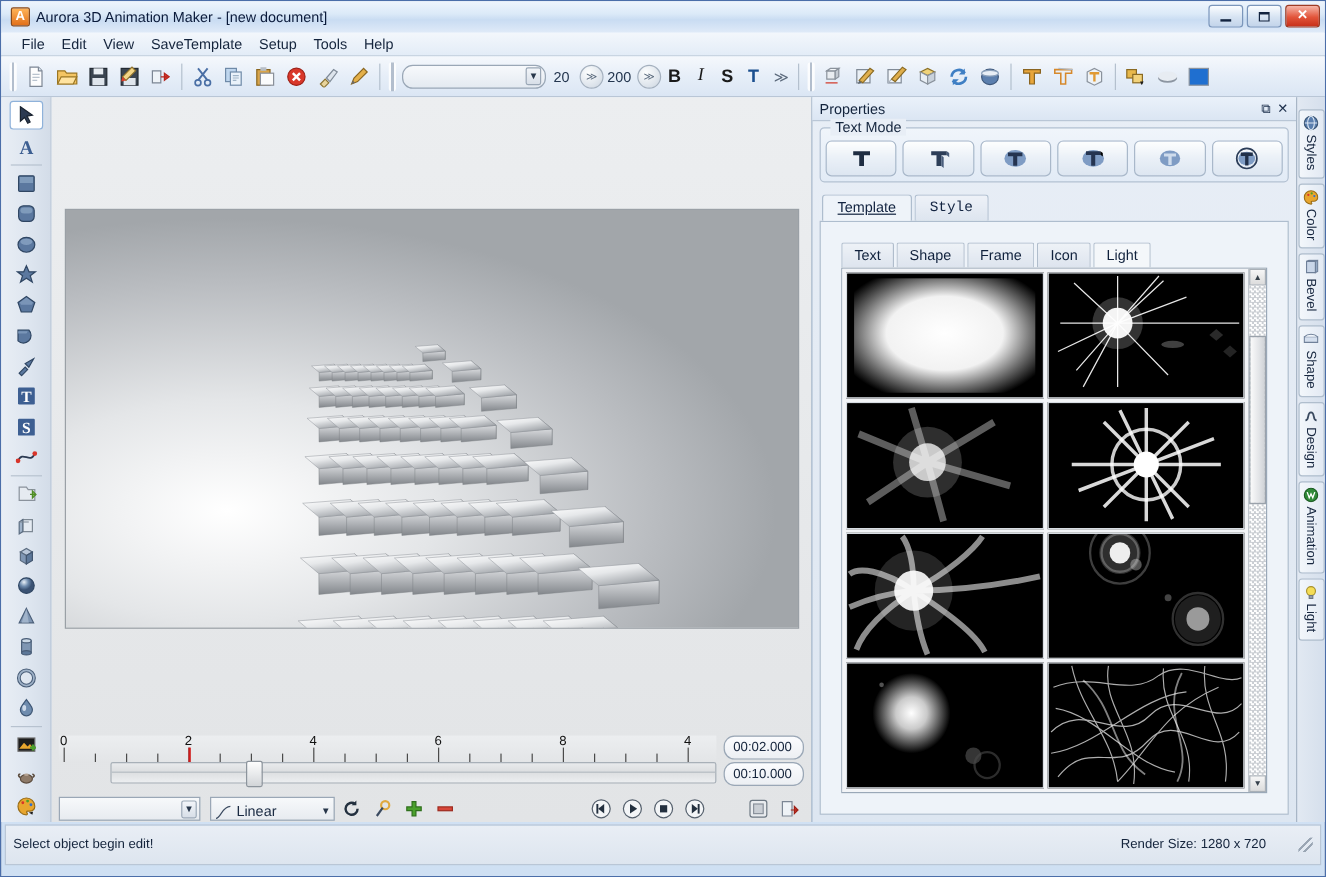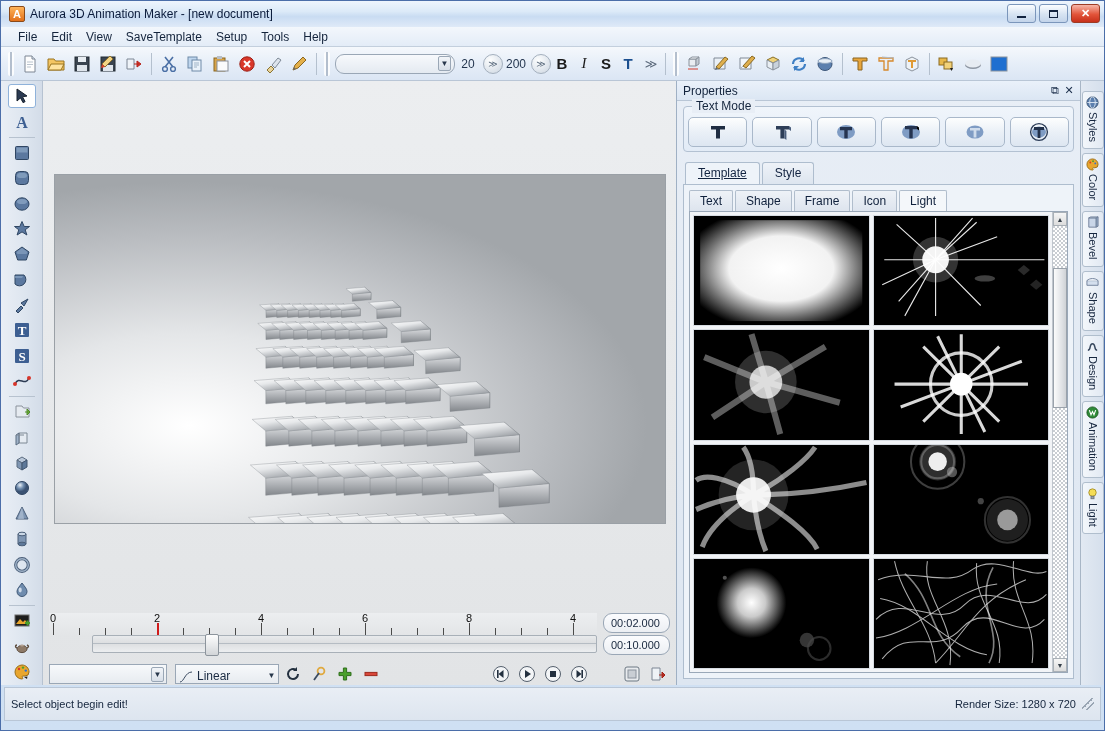--- a/index.html
+++ b/index.html
@@ -173,25 +173,25 @@
     display:flex; align-items:center; justify-content:center;
   }
 
   .tabrow { display:flex; margin-top:10px; padding-left:2px; }
   .tab {
     padding:3px 12px 4px; font-size:12px; color:#122340;
     border:1px solid #aebdce; border-bottom:none; border-radius:3px 3px 0 0;
     background:linear-gradient(180deg,#f3f7fc,#e2e9f3); margin-right:2px;
   }
   .tab.active { background:#eef3f9; position:relative; top:0; font-weight:normal;text-decoration:underline; }
-  .tab.inactive { background:linear-gradient(180deg,#eef2f8,#dde5ef); }
+  .tab.inactive { background:linear-gradient(180deg,#eef2f8,#dde5ef);font-family:Liberation Mono, monospace; }
 
   .tabpane {
     flex:1; border:1px solid #aebdce; background:#eef3f9;
-    padding:5px; display:flex; flex-direction:column; min-height:0;
+    padding:17px; display:flex; flex-direction:column; min-height:0;
   }
   .subtabs { display:flex; }
   .subtab {
     padding:3px 10px; font-size:12px; color:#10213c; margin-right:2px;
     border:1px solid #b0bdcc; border-bottom:none; border-radius:2px 2px 0 0;
     background:linear-gradient(180deg,#eef2f7,#dde4ee);
   }
   .subtab.active { background:#f4f7fa; }
 
   .thumbs-wrap { flex:1; display:flex; border:1px solid #9aa8b8; background:#fff; min-height:0; }
@@ -221,21 +221,21 @@
     width:22px; margin-bottom:4px; border:1px solid #b0becd; border-radius:3px;
     background:linear-gradient(90deg,#f3f7fb,#e2e9f3);
     display:flex; flex-direction:column; align-items:center; padding:4px 0 6px;
   }
   .rtab-lab { writing-mode:vertical-rl; font-size:11px; color:#16263f; margin-top:3px; letter-spacing:0px; }
 
   
   .status {
     height:20px; margin:2px 3px 3px; display:flex; align-items:center;
     border:1px solid #b9c6d6; background:linear-gradient(180deg,#e9eef5,#dde5ef);
-    padding:16px 6px; font-size:11px; color:#14243c;
+    padding:16px 6px; font-size:11px; color:#14243c;gap:21px;
   }
   .status .left { flex:1; }
   .grip-sq { width:12px;height:12px;margin-left:6px;
     background:linear-gradient(135deg,transparent 40%,#9aa6b4 40% 50%,transparent 50%,
       transparent 65%,#9aa6b4 65% 75%,transparent 75%); }
 </style>
 </head>
 <body>
 
 <div class="app">

